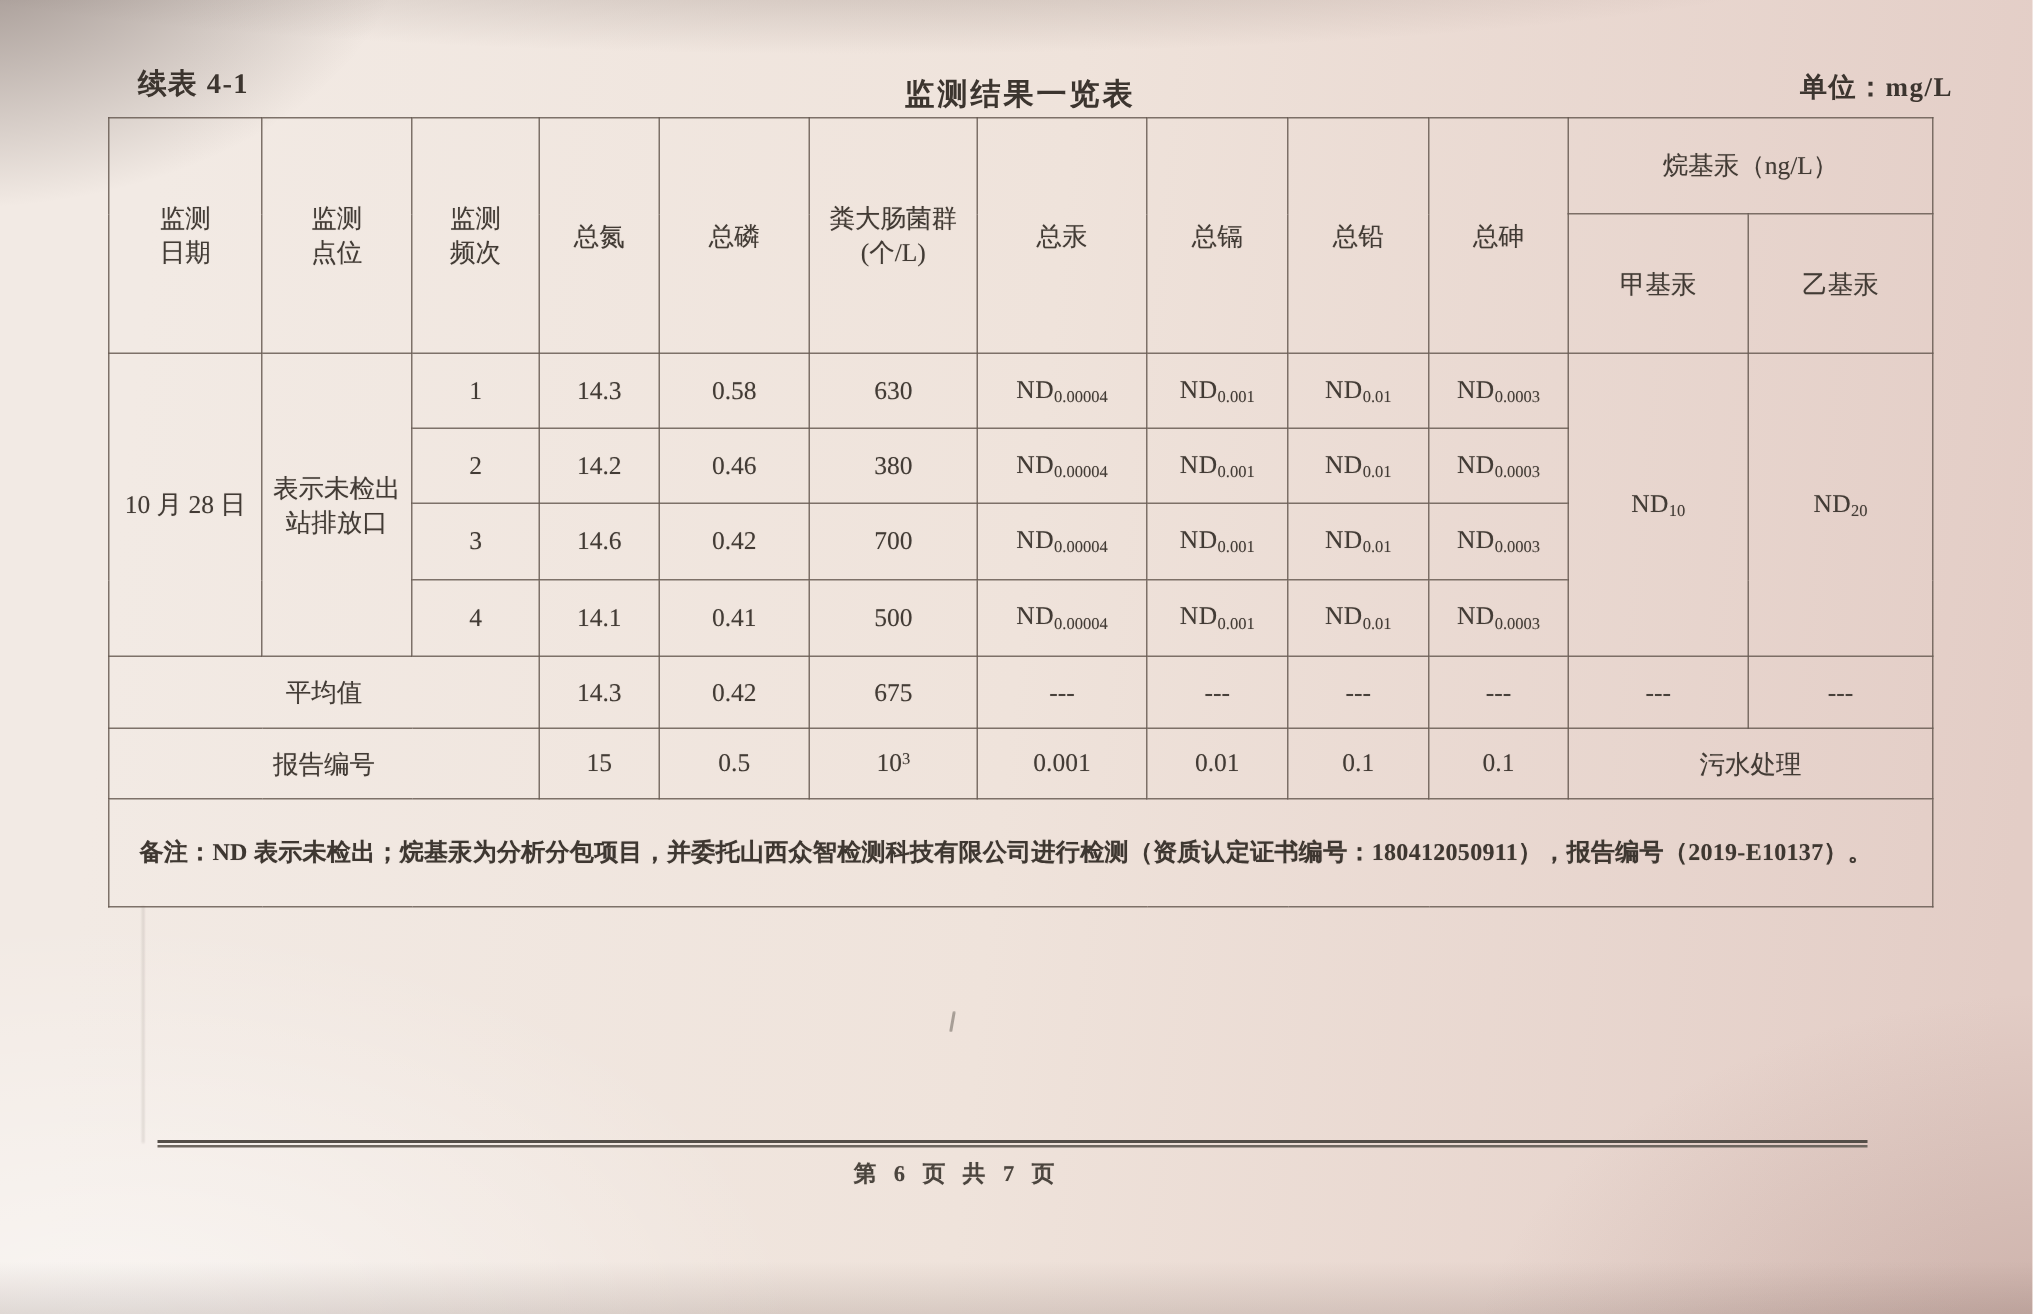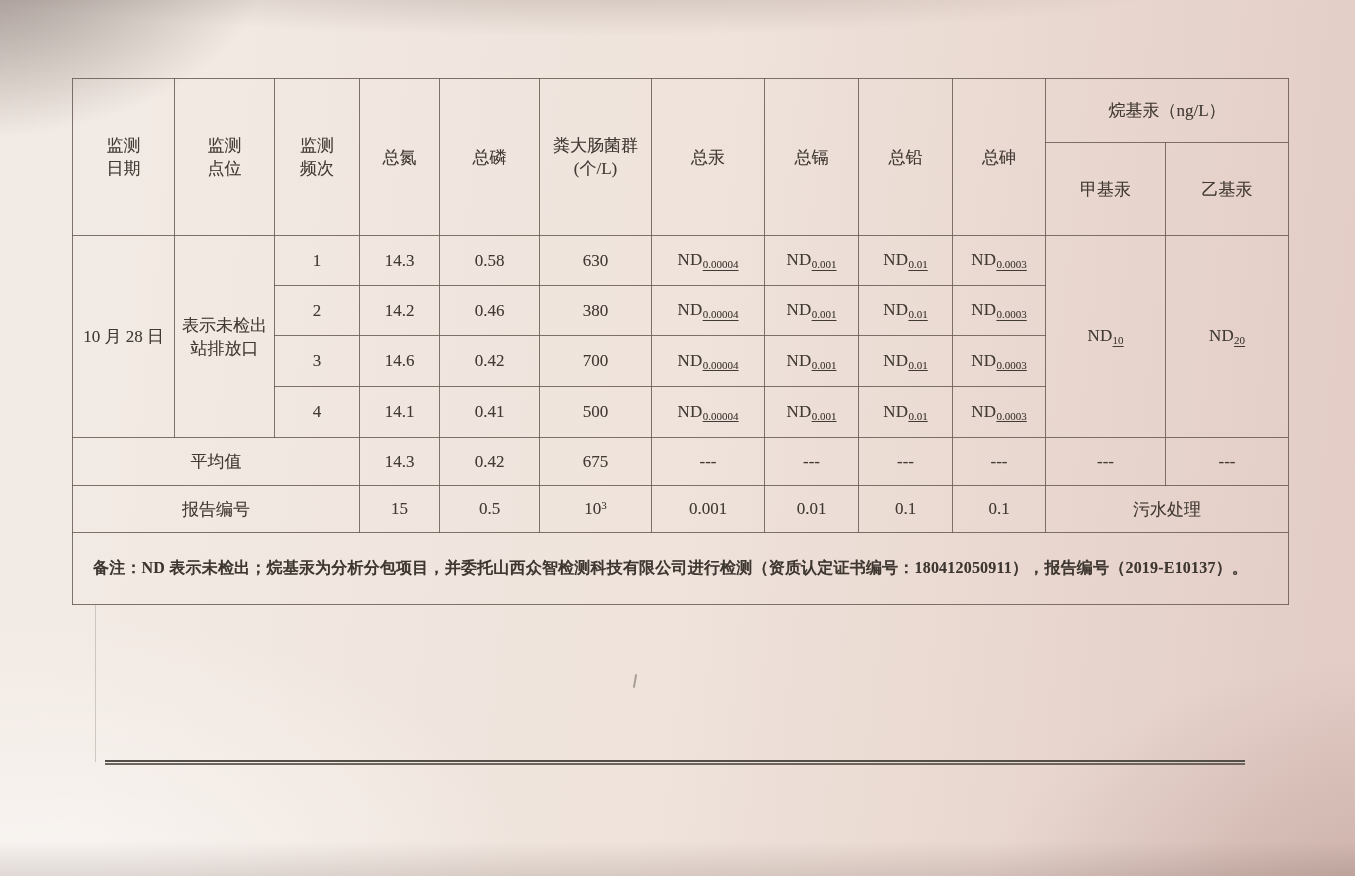--- a/index.html
+++ b/index.html
@@ -37,21 +37,21 @@
     overflow:hidden; padding:0;
   }
   tr.r-h1 { height:64px; }
   tr.r-h2 { height:93px; }
   tr.r-data { height:50px; }
   tr.r-data2 { height:51px; }
   tr.r-avg { height:48px; }
   tr.r-limit { height:47px; }
   tr.r-note { height:72px; }
 
-  .grid td sub { font-size:11px; vertical-align:-0.3em; letter-spacing:0;text-decoration:underline; }
+  .grid td sub { font-size:11px; vertical-align:-0.3em; letter-spacing:0; }
   .grid td sup { font-size:11px; vertical-align:0.45em; }
   .nd-val { letter-spacing:0.3px; }
   .dash { font-size:15px; letter-spacing:0; color:#4a443d; }
 
   td.note-cell {
     text-align:left; padding:0 10px 0 20px; font-weight:bold;
     font-size:16px; white-space:nowrap; letter-spacing:0.2px; color:#3e3731;margin-left:47px;
   }
 
   
@@ -70,20 +70,25 @@
             background:rgba(112,100,92,0.28); filter:blur(0.6px); }
   .pen-mark { position:absolute; left:634px; top:674px; width:2px; height:14px;
               background:rgba(96,89,82,0.5); transform:rotate(10deg);
               border-radius:1px; filter:blur(0.5px); }
 </style>
 </head>
 <body>
 
 <div class="photo">
 
+  <div class="title-row">
+    <span class="t-sub">续表 4-1</span>
+    <span class="t-main">监测结果一览表</span>
+    <span class="t-unit">单位：mg/L</span>
+  </div>
 
   <table class="grid">
     <colgroup>
       <col style="width:102px">
         <col style="width:100px">
         <col style="width:85px">
       <col style="width:80px">
         <col style="width:100px">
         <col style="width:112px">
       <col style="width:113px">
@@ -190,14 +195,15 @@
       <tr class="r-note">
         <td colspan="12" class="note-cell">备注：ND 表示未检出；烷基汞为分析分包项目，并委托山西众智检测科技有限公司进行检测（资质认定证书编号：180412050911），报告编号（2019-E10137）。</td>
       </tr>
     </tbody>
   </table>
 
   <div class="crease"></div>
   <div class="pen-mark"></div>
 
   <div class="footer-rule"></div>
+  <div class="page-num">第 6 页 共 7 页</div>
 
 </div>
 
 </body></html>

